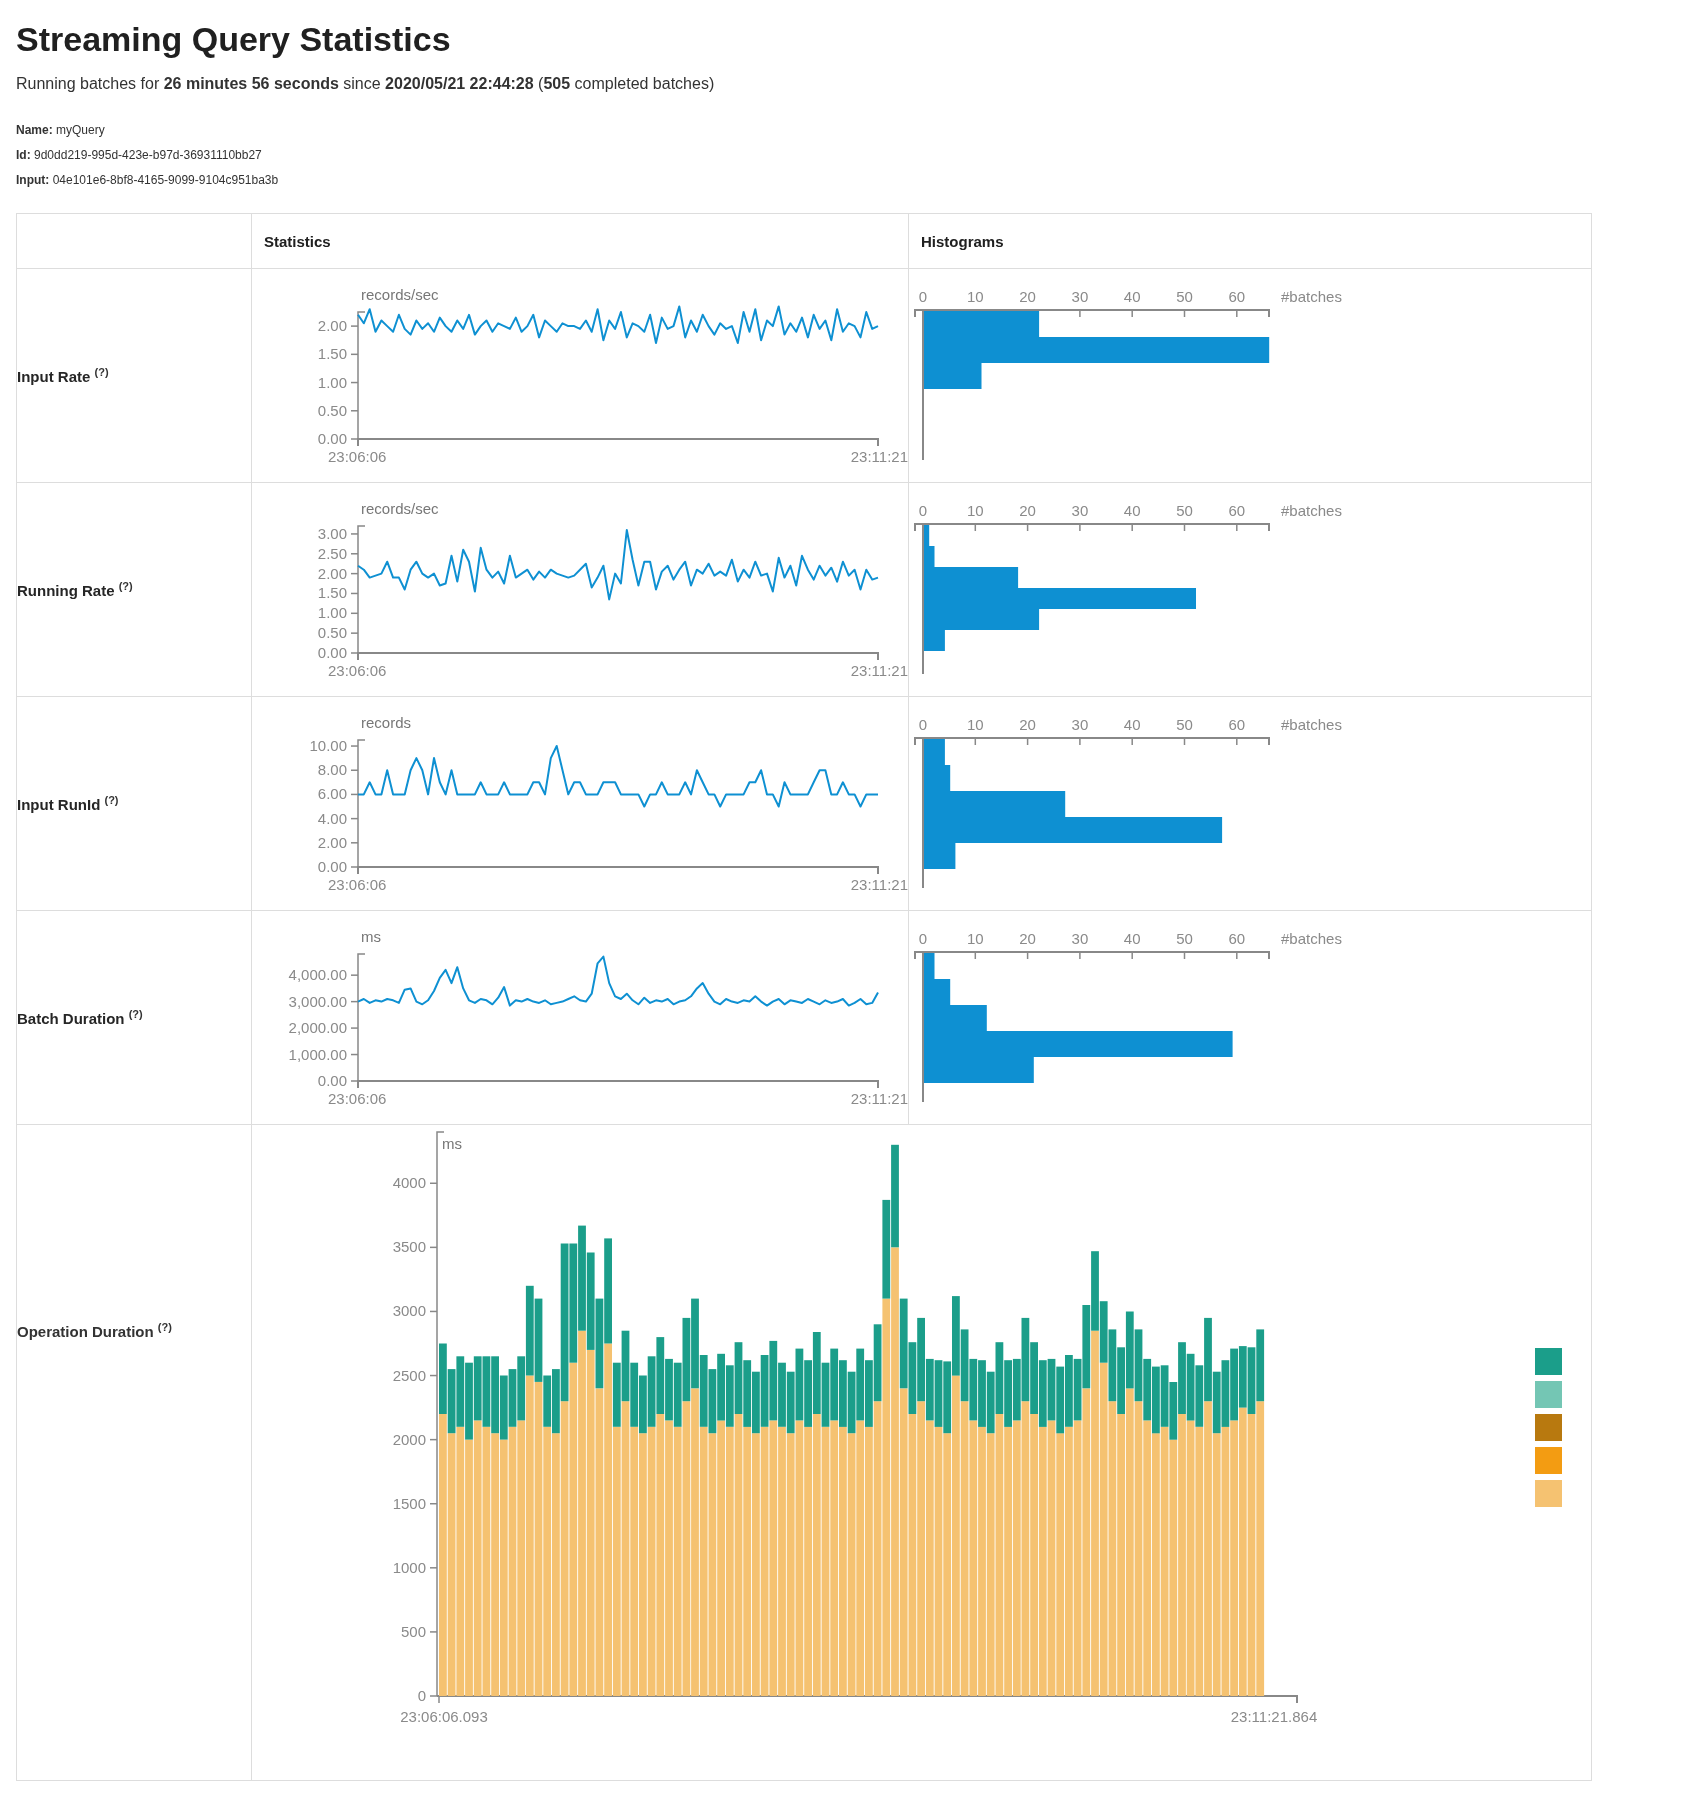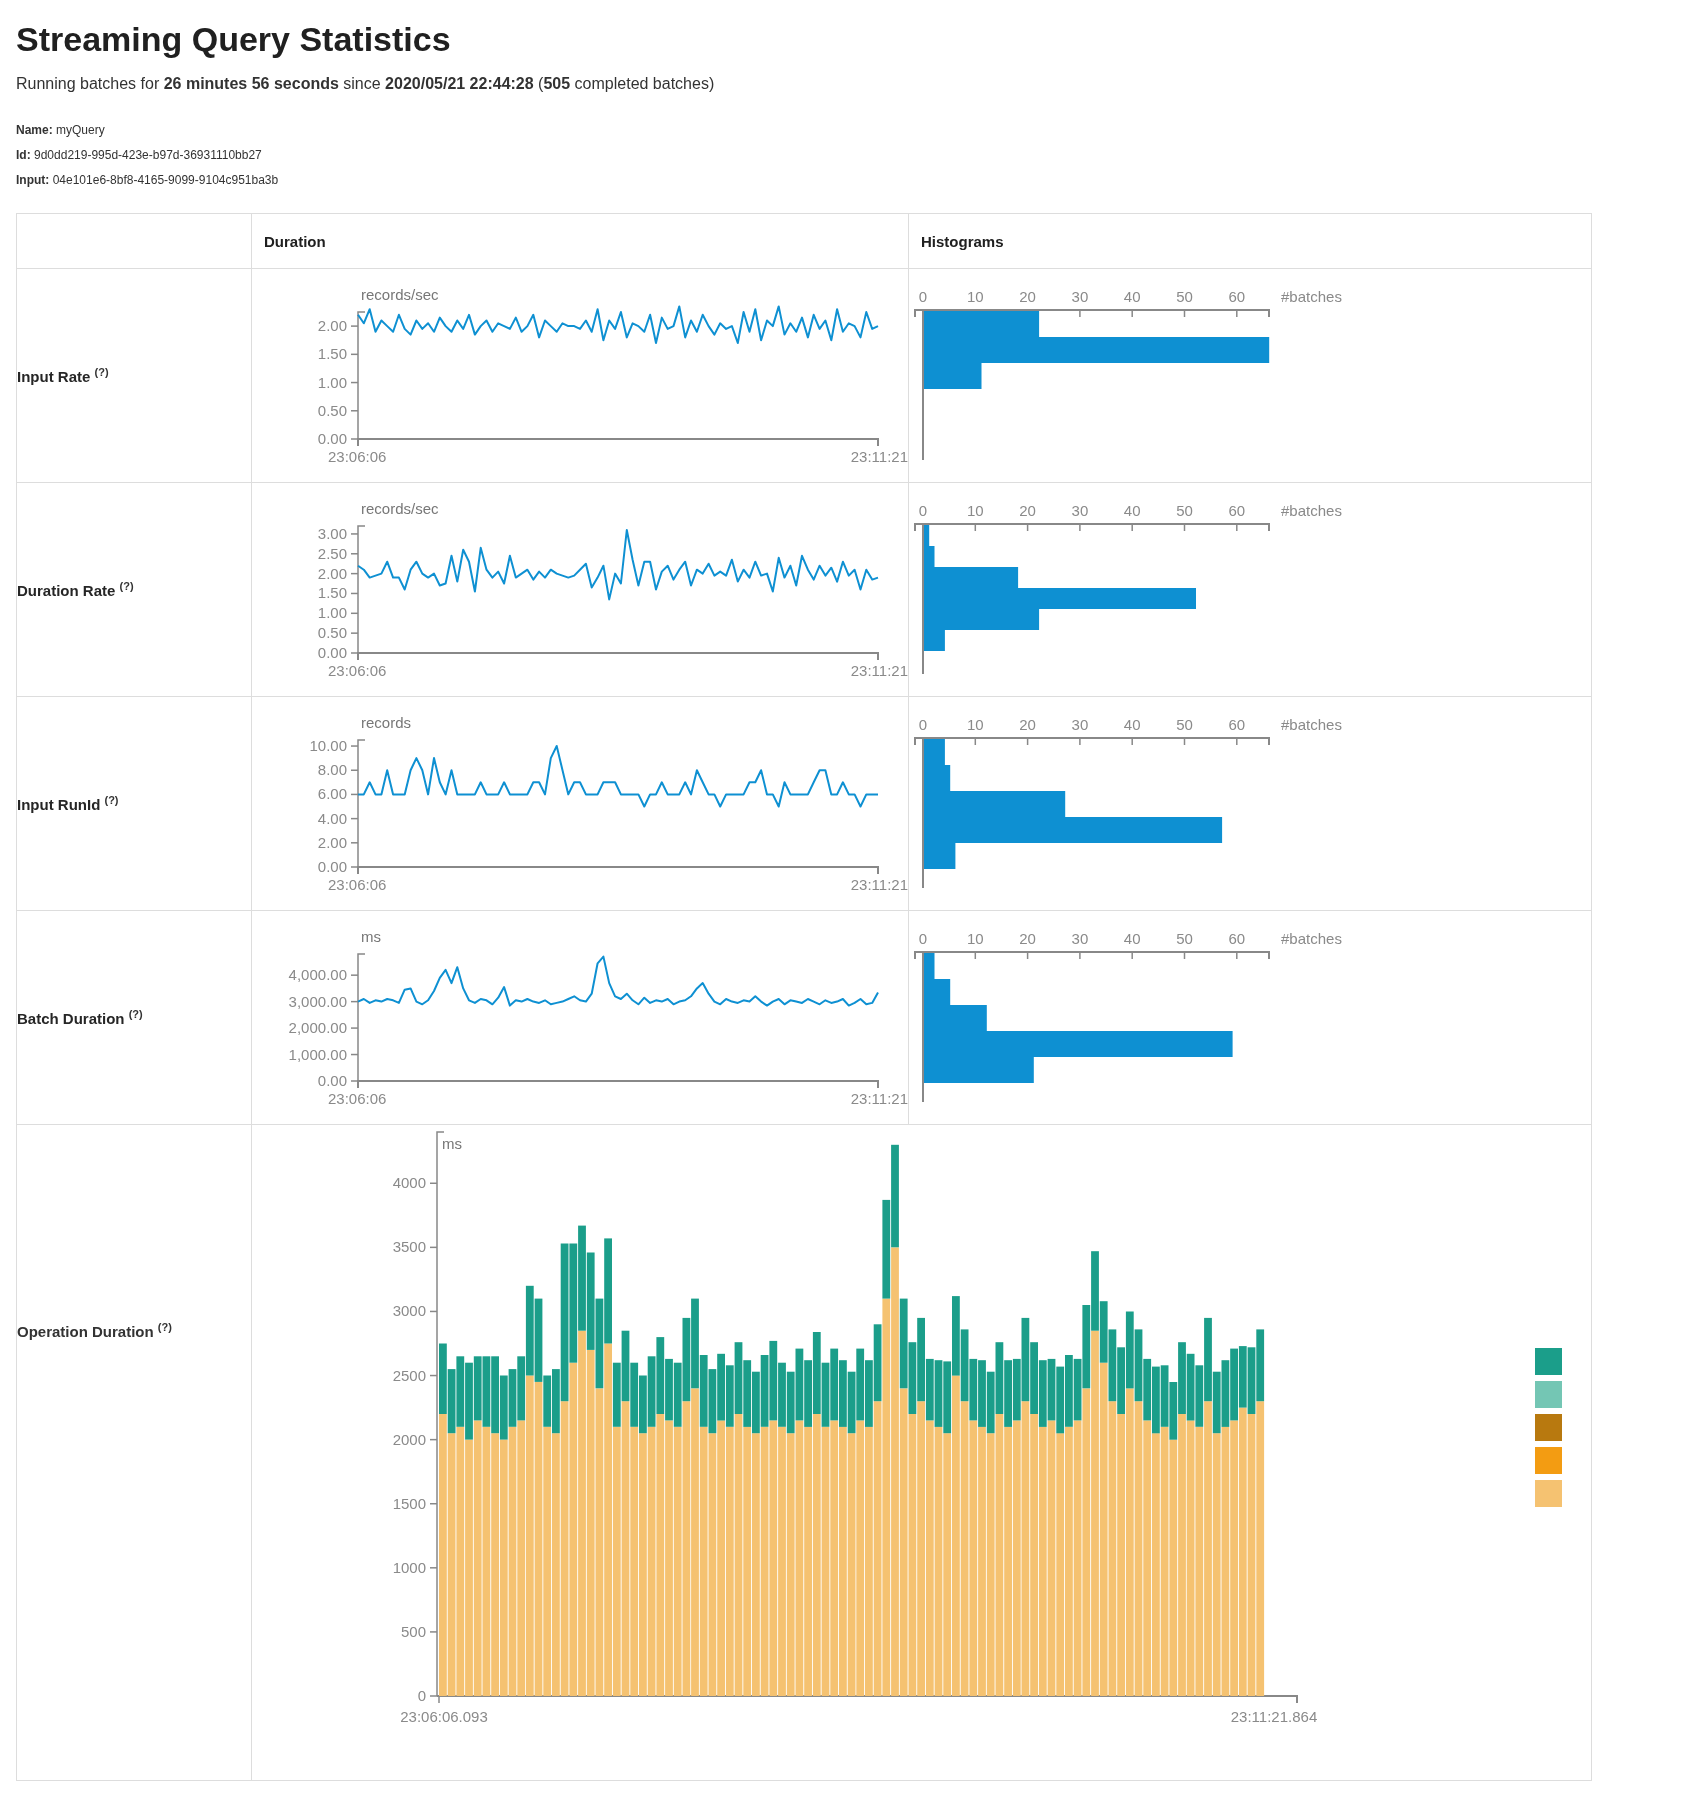--- a/index.html
+++ b/index.html
@@ -45,21 +45,21 @@
 
   <table class="stats">
     <colgroup>
         <col class="col-label">
         <col class="col-timeline">
         <col class="col-hist">
       </colgroup>
     <tbody>
         <tr class="head">
       <th></th>
-      <th>Duration</th>
+      <th>Statistics</th>
       <th>Histograms</th>
     </tr>
 
     <tr class="datarow">
       <th><span class="rowlabel">Input Rate</span> <sup class="help">(?)</sup></th>
       <td>
             <div class="chart tl">
               <svg width="657" height="196">
                 <text x="109" y="20" text-anchor="start" fill="#777" font-size="15">records/sec</text>
                 <path d="M113,32H106V159" stroke="#888888" stroke-width="1.5" fill="none"></path>
@@ -102,21 +102,21 @@
                 <line x1="14" y1="30" x2="14" y2="180" stroke="#888888" stroke-width="2"></line>
                 <rect x="15" y="31" width="115.1" height="26" fill="#0e90d2"></rect>
                 <rect x="15" y="57" width="345.2" height="26" fill="#0e90d2"></rect>
                 <rect x="15" y="83" width="57.5" height="26" fill="#0e90d2"></rect>
               </svg>
             </div>
           </td>
     </tr>
 
     <tr class="datarow">
-      <th><span class="rowlabel">Duration Rate</span> <sup class="help">(?)</sup></th>
+      <th><span class="rowlabel">Running Rate</span> <sup class="help">(?)</sup></th>
       <td>
             <div class="chart tl">
               <svg width="657" height="196">
                 <text x="109" y="20" text-anchor="start" fill="#777" font-size="15">records/sec</text>
                 <path d="M113,32H106V159" stroke="#888888" stroke-width="1.5" fill="none"></path>
                 <line x1="99" y1="159" x2="106" y2="159" stroke="#888888" stroke-width="1.5"></line>
                 <text x="95" y="164" text-anchor="end" fill="#8a8a8a" font-size="15">0.00</text>
                 <line x1="99" y1="139.15625" x2="106" y2="139.15625" stroke="#888888" stroke-width="1.5"></line>
                 <text x="95" y="144.15625" text-anchor="end" fill="#8a8a8a" font-size="15">0.50</text>
                 <line x1="99" y1="119.3125" x2="106" y2="119.3125" stroke="#888888" stroke-width="1.5"></line>

